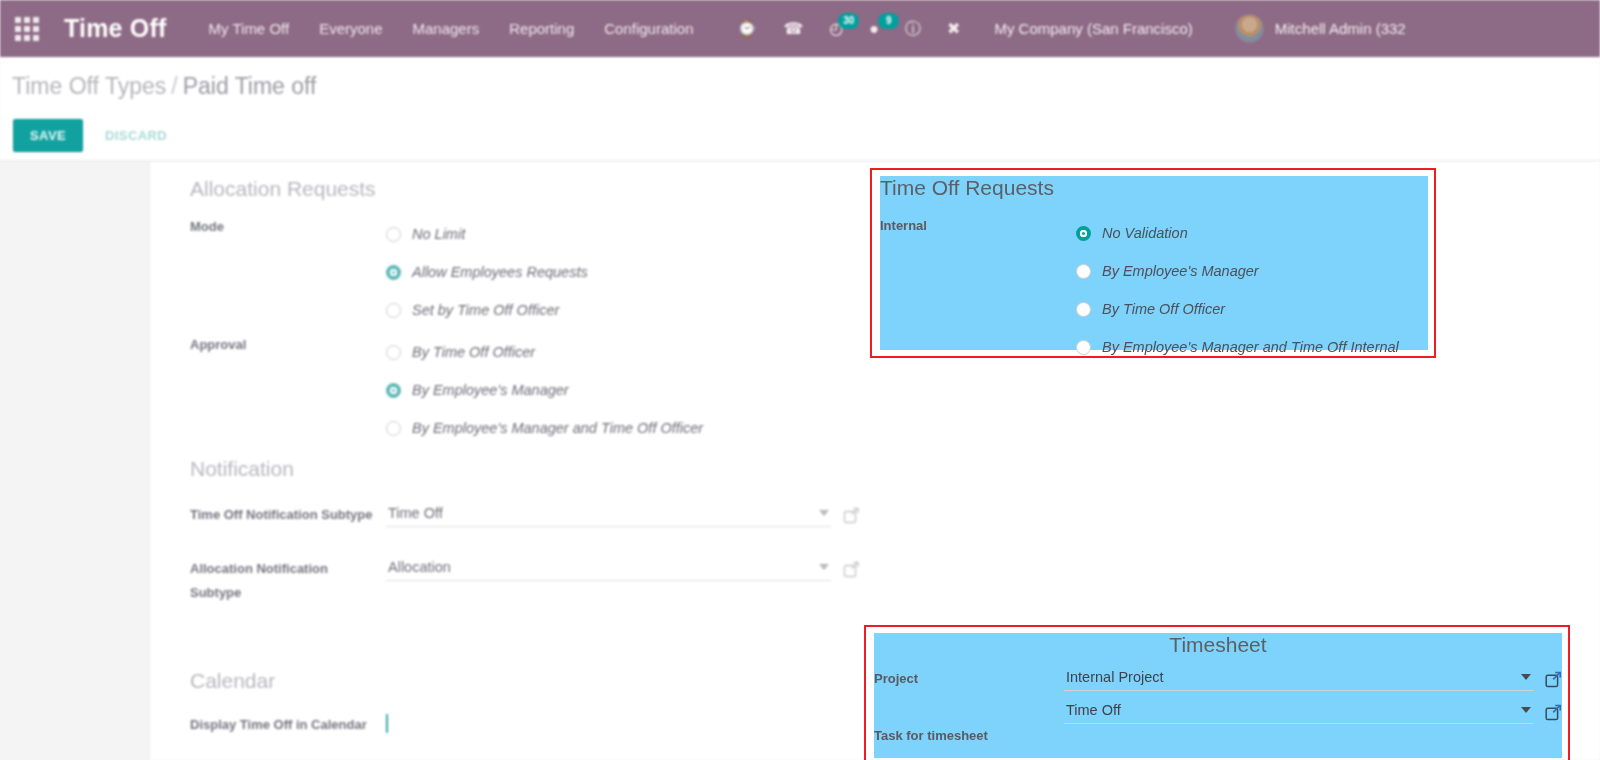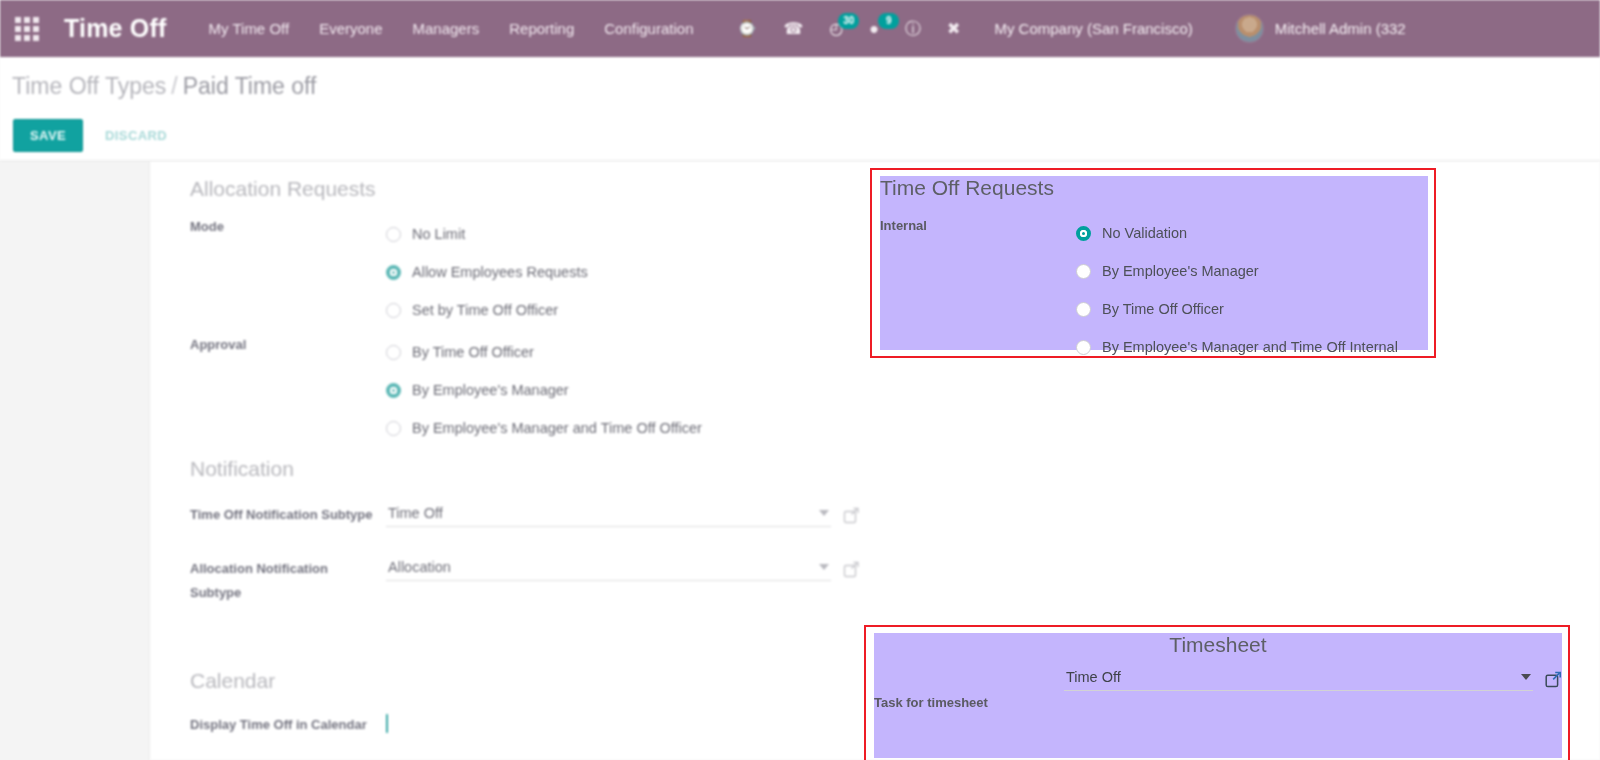--- a/index.html
+++ b/index.html
@@ -119,21 +119,21 @@
   .radio.on::after {
     content: ""; position: absolute; inset: 0;
     border-radius: 50%; background: #00a09d;
     border: 2px solid #ffffff;
   }
   .radio.on-blur { border: 4px solid #5fb9b7; }
   .radio.on-blur::after {
     content: ""; position: absolute; inset: 0;
     border-radius: 50%; background: #6cbebc; border: 2px solid #ffffff;
   }
-  .radio-label { font-size: 14.5px; color: #6c6c76; white-space: nowrap; }
+  .radio-label { font-size: 14.5px; color: #6c6c76; white-space: nowrap; font-style: italic; }
   .radio-label.sharp { color: #4d5058; }
 
   
   .m2o { display: flex; align-items: center; width: 100%; }
   .m2o-input {
     flex: 1; min-width: 0;
     border-bottom: 1px solid #dededf;
     padding: 2px 2px 5px 2px;
     font-size: 14.5px; color: #6f6f79;
     display: flex; align-items: center; justify-content: space-between;
@@ -163,21 +163,21 @@
 
   
   .annot {
     position: absolute; border: 2px solid #ee1c25;
     pointer-events: none; z-index: 20;
   }
   #annot-timeoff-requests { left: 870px; top: 168px; width: 566px; height: 190px; }
   #annot-timesheet        { left: 864px; top: 625px; width: 706px; height: 135px; border-bottom: none; }
 
   
-  .focus-panel { position: absolute; z-index: 15; background: #c4b5fd; }
+  .focus-panel { position: absolute; z-index: 15; background: #7dd3fc; }
   #panel-timeoff-requests { left: 880px; top: 176px; width: 548px; height: 174px; }
   #panel-timesheet        { left: 874px; top: 633px; width: 688px; height: 125px; }
 </style>
 </head>
 <body>
 
 <div id="app">
 
   <div class="navbar">
     <div class="apps-grid">
@@ -360,20 +360,38 @@
           <span class="radio"></span>
           <span class="radio-label sharp">By Employee's Manager and Time Off Internal</span>
         </div>
       </div>
     </div>
   </div>
 
   <div class="focus-panel" id="panel-timesheet">
     <div class="group-title sharp" style="margin-bottom:10px;text-align:center;">Timesheet</div>
 
+    <div class="frow">
+      <div class="flabel" style="width:190px;">Project</div>
+      <div class="fval">
+        <div class="m2o">
+          <div class="m2o-input sharp">
+            <span>Internal Project</span>
+            <span class="caret sharp"></span>
+          </div>
+          <span class="extlink">
+            <svg width="17" height="17" viewBox="0 0 17 17">
+              <rect x="1.2" y="4.2" width="11.4" height="11.4" rx="1.6" fill="none" stroke="#3b4a5a" stroke-width="1.5"></rect>
+              <path d="M8.2 8.4 L14.6 1.9" stroke="#2f6cb5" stroke-width="1.6" fill="none"></path>
+              <path d="M10.2 1.5 H15.2 V6.4" fill="none" stroke="#2f6cb5" stroke-width="1.6"></path>
+            </svg>
+          </span>
+        </div>
+      </div>
+    </div>
 
     <div class="frow" style="margin-top:9px;">
       <div class="flabel" style="width:190px;margin-top:24px;">Task for timesheet</div>
       <div class="fval">
         <div class="m2o">
           <div class="m2o-input sharp">
             <span>Time Off</span>
             <span class="caret sharp"></span>
           </div>
           <span class="extlink">

